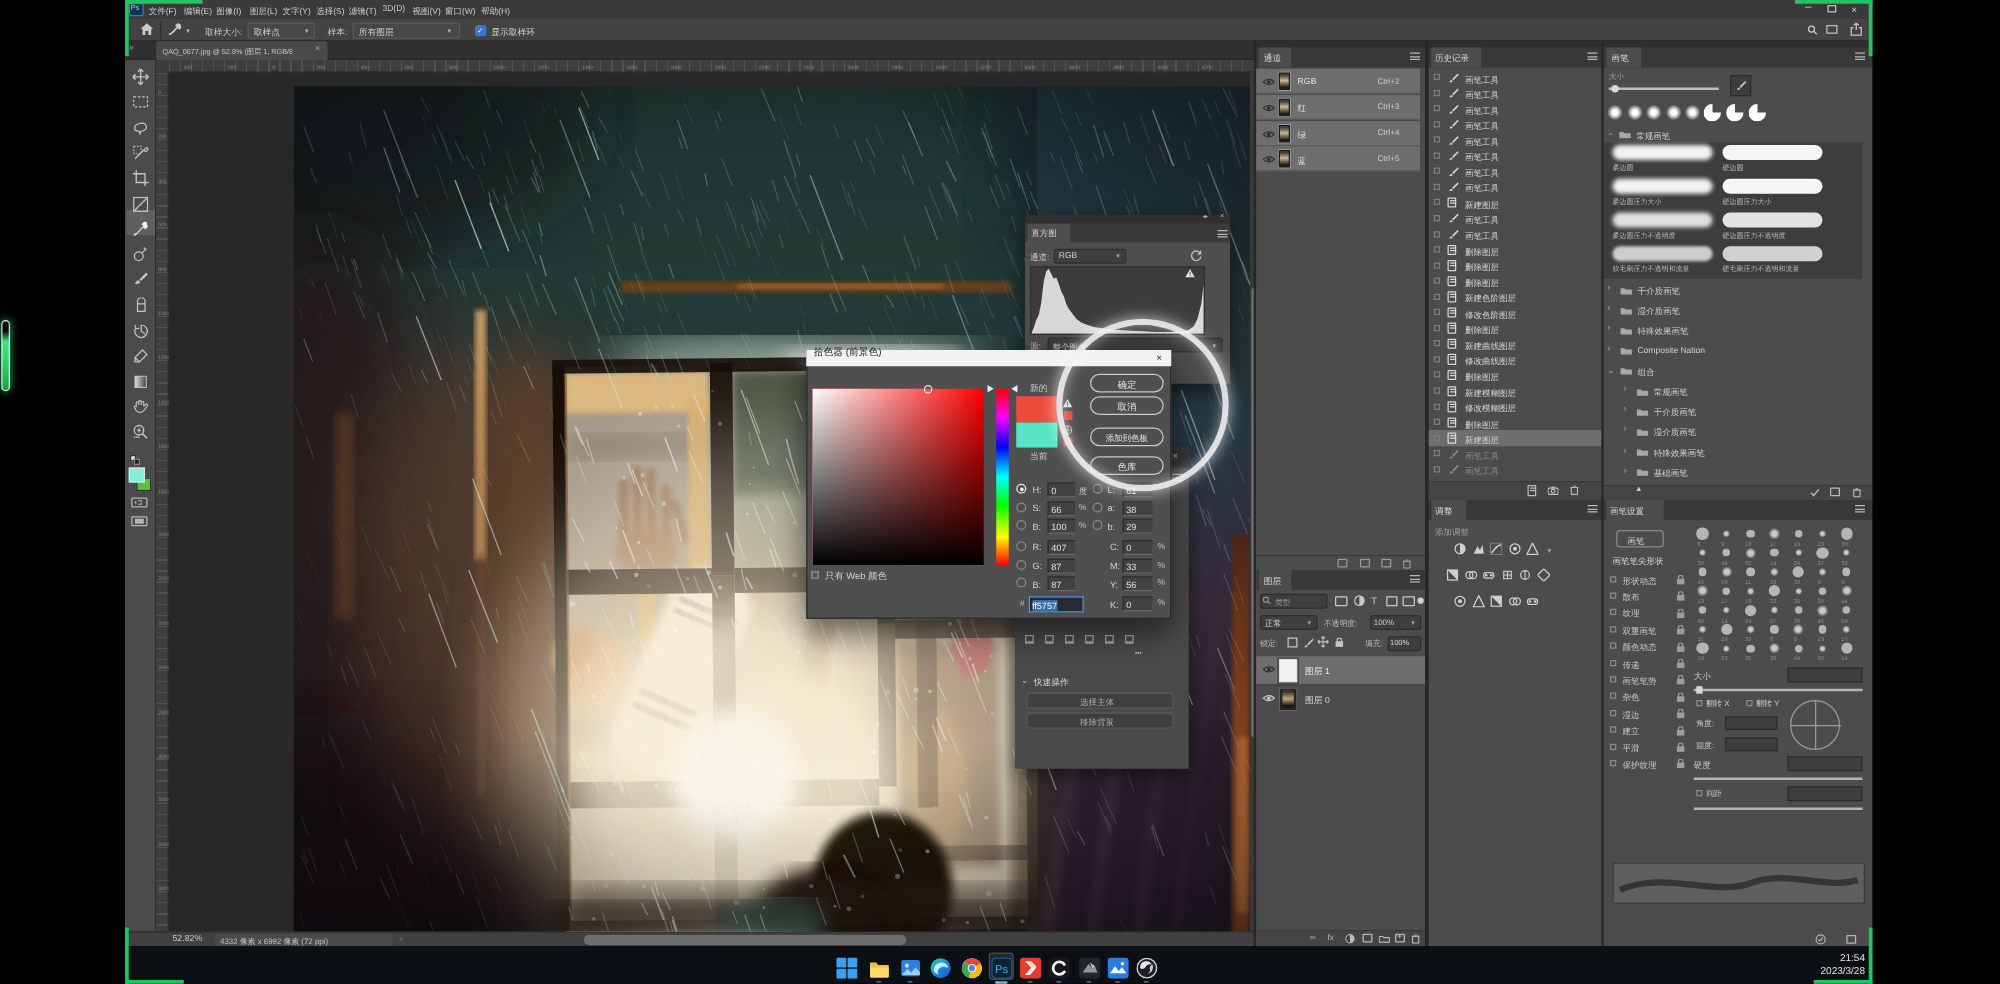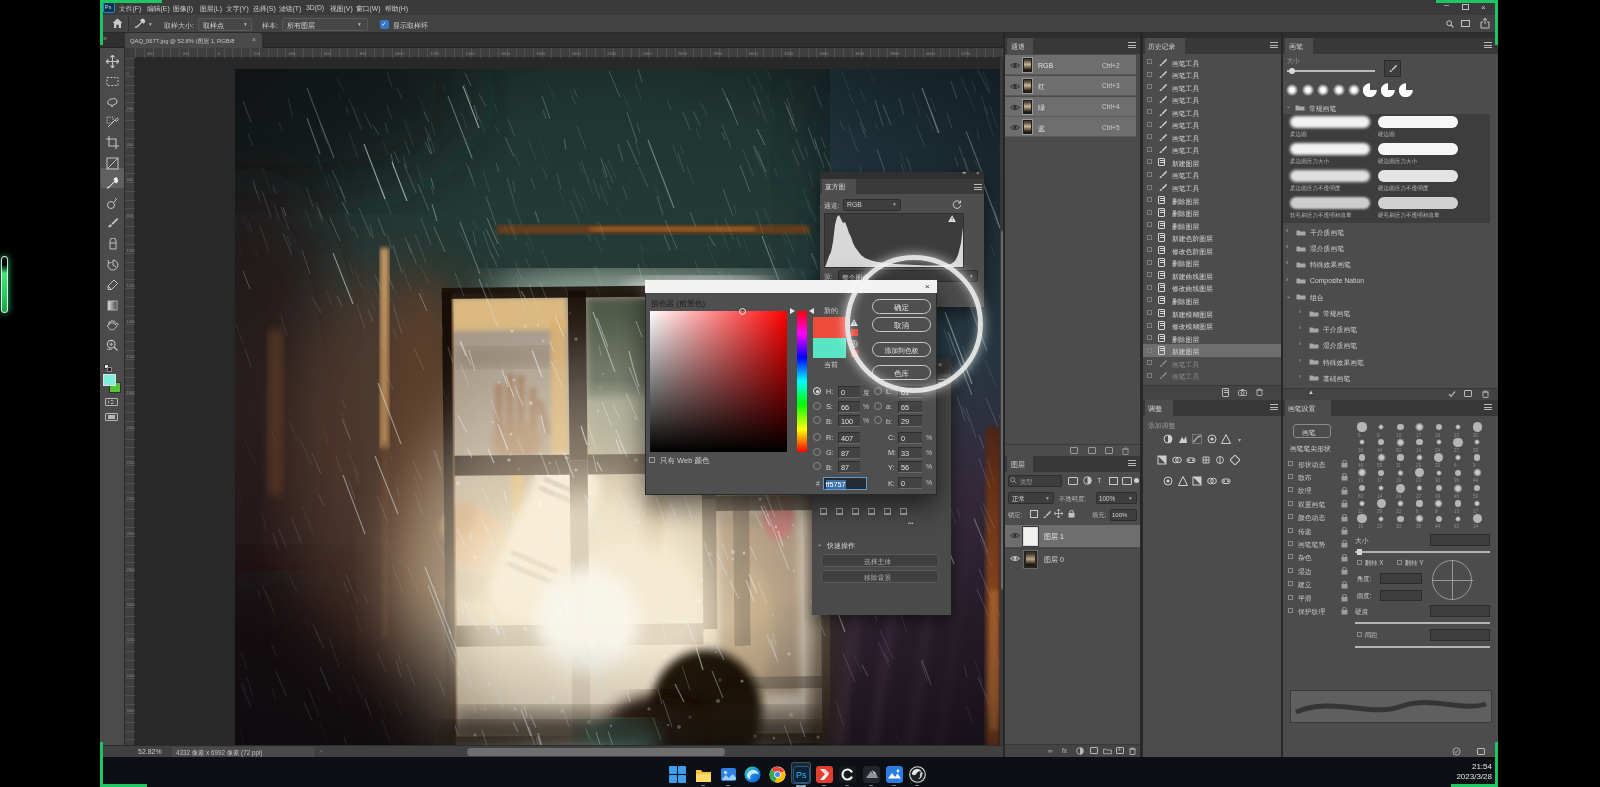--- a/index.html
+++ b/index.html
@@ -2000,21 +2000,21 @@
     <path d="M4.5 0.3 L8.8 7.7 H0.2 Z" fill="#e4e4e4"></path>
     <rect x="4.1" y="2.6" width="0.9" height="2.6" fill="#555"></rect>
     <rect x="4.1" y="5.9" width="0.9" height="0.9" fill="#555"></rect>
   </svg>
 <div class="tx" style="left:824px;top:272px;font-size:6.8px;color:#c6c6c6;">源:</div>
 <div class="a" style="left:838px;top:270px;width:140px;height:12px;background:#3e3e3e;border:1px solid #2e2e2e;border-radius:2px;"></div>
 <div class="tx" style="left:842px;top:272.5px;font-size:6.8px;color:#d2d2d2;">整个图像</div>
 <div class="tx" style="left:970px;top:272.5px;font-size:5.5px;color:#aaa;">▾</div>
 <div class="a" style="left:645px;top:280px;width:292px;height:215px;background:#4f4f4f;box-shadow:0 10px 26px rgba(0,0,0,0.6);border:1px solid #2a2a2a;"></div>
 <div class="a" style="left:645px;top:280px;width:292px;height:13px;background:#f2f2f2;"></div>
-<div class="tx" style="left:651px;top:298px;font-size:7.8px;color:#1c1c1c;">拾色器 (前景色)</div>
+<div class="tx" style="left:651px;top:276px;font-size:7.8px;color:#1c1c1c;">拾色器 (前景色)</div>
 <div class="tx" style="left:925px;top:281.5px;font-size:8px;color:#333;">×</div>
 <div class="a" style="left:650px;top:311px;width:137px;height:141px;background:linear-gradient(to top,#000,rgba(0,0,0,0)),linear-gradient(to right,#fff,rgba(255,255,255,0)),#ff0000;"></div>
 <div class="a" style="left:739px;top:308px;width:7px;height:7px;border-radius:50%;border:1.5px solid #f0f0f0;box-shadow:0 0 1px #333;"></div>
 <div class="a" style="left:797px;top:311px;width:10px;height:141px;background:linear-gradient(180deg,#ff0000 0%,#ff00ff 16%,#0000ff 33%,#00ffff 50%,#00ff00 66%,#ffff00 84%,#ff0000 100%);"></div>
 <div class="a" style="left:790px;top:308px;width:0;height:0;border-top:3.5px solid transparent;border-bottom:3.5px solid transparent;border-left:5px solid #e8e8e8;"></div>
 <div class="a" style="left:809px;top:308px;width:0;height:0;border-top:3.5px solid transparent;border-bottom:3.5px solid transparent;border-right:5px solid #e8e8e8;"></div>
 <div class="tx" style="left:824px;top:306px;font-size:7px;color:#c9c9c9;">新的</div>
 <div class="a" style="left:813px;top:317px;width:33px;height:21px;background:#ed4b3c;"></div>
 <div class="a" style="left:813px;top:338px;width:33px;height:20px;background:#57e5c4;"></div>
 <div class="tx" style="left:824px;top:360px;font-size:7px;color:#c9c9c9;">当前</div>
@@ -2065,21 +2065,21 @@
 <div class="tx" style="left:826px;top:462.8px;font-size:7.3px;color:#d2d2d2;">B:</div>
 <div class="a" style="left:838px;top:461.3px;width:22px;height:12px;background:#424242;border-top:1px solid #2e2e2e;border-left:1px solid #2e2e2e;border-bottom:1px solid #686868;"></div>
 <div class="tx" style="left:841px;top:463.3px;font-size:7.3px;color:#e0e0e0;">87</div>
 <div class="a" style="left:874px;top:386.5px;width:8px;height:8px;border-radius:50%;border:1.2px solid #8a8a8a;"></div>
 <div class="tx" style="left:886px;top:387.0px;font-size:7.3px;color:#d2d2d2;">L:</div>
 <div class="a" style="left:898px;top:385.5px;width:24px;height:12px;background:#424242;border-top:1px solid #2e2e2e;border-left:1px solid #2e2e2e;border-bottom:1px solid #686868;"></div>
 <div class="tx" style="left:901px;top:387.5px;font-size:7.3px;color:#e0e0e0;">61</div>
 <div class="a" style="left:874px;top:401.5px;width:8px;height:8px;border-radius:50%;border:1.2px solid #8a8a8a;"></div>
 <div class="tx" style="left:886px;top:402.0px;font-size:7.3px;color:#d2d2d2;">a:</div>
 <div class="a" style="left:898px;top:400.5px;width:24px;height:12px;background:#424242;border-top:1px solid #2e2e2e;border-left:1px solid #2e2e2e;border-bottom:1px solid #686868;"></div>
-<div class="tx" style="left:901px;top:402.5px;font-size:7.3px;color:#e0e0e0;">65</div>
+<div class="tx" style="left:901px;top:402.5px;font-size:7.3px;color:#e0e0e0;">38</div>
 <div class="a" style="left:874px;top:416.3px;width:8px;height:8px;border-radius:50%;border:1.2px solid #8a8a8a;"></div>
 <div class="tx" style="left:886px;top:416.8px;font-size:7.3px;color:#d2d2d2;">b:</div>
 <div class="a" style="left:898px;top:415.3px;width:24px;height:12px;background:#424242;border-top:1px solid #2e2e2e;border-left:1px solid #2e2e2e;border-bottom:1px solid #686868;"></div>
 <div class="tx" style="left:901px;top:417.3px;font-size:7.3px;color:#e0e0e0;">29</div>
 <div class="tx" style="left:888px;top:433.3px;font-size:7.3px;color:#d2d2d2;">C:</div>
 <div class="a" style="left:898px;top:431.8px;width:24px;height:12px;background:#424242;border-top:1px solid #2e2e2e;border-left:1px solid #2e2e2e;border-bottom:1px solid #686868;"></div>
 <div class="tx" style="left:901px;top:433.8px;font-size:7.3px;color:#e0e0e0;">0</div>
 <div class="tx" style="left:926px;top:433.8px;font-size:6.8px;color:#c2c2c2;">%</div>
 <div class="tx" style="left:888px;top:448.3px;font-size:7.3px;color:#d2d2d2;">M:</div>
 <div class="a" style="left:898px;top:446.8px;width:24px;height:12px;background:#424242;border-top:1px solid #2e2e2e;border-left:1px solid #2e2e2e;border-bottom:1px solid #686868;"></div>

